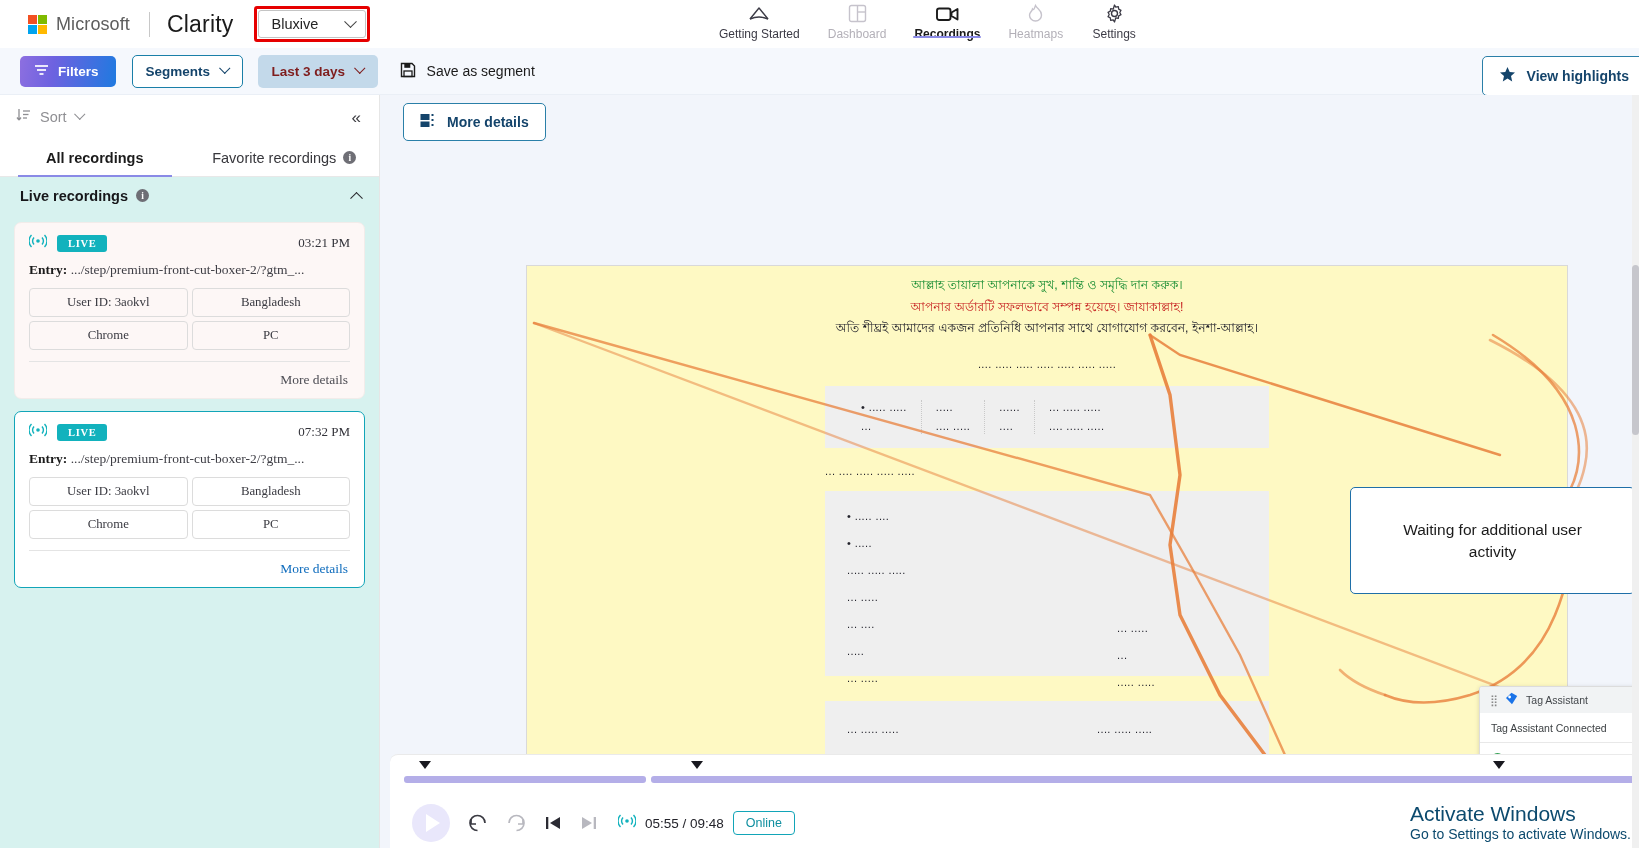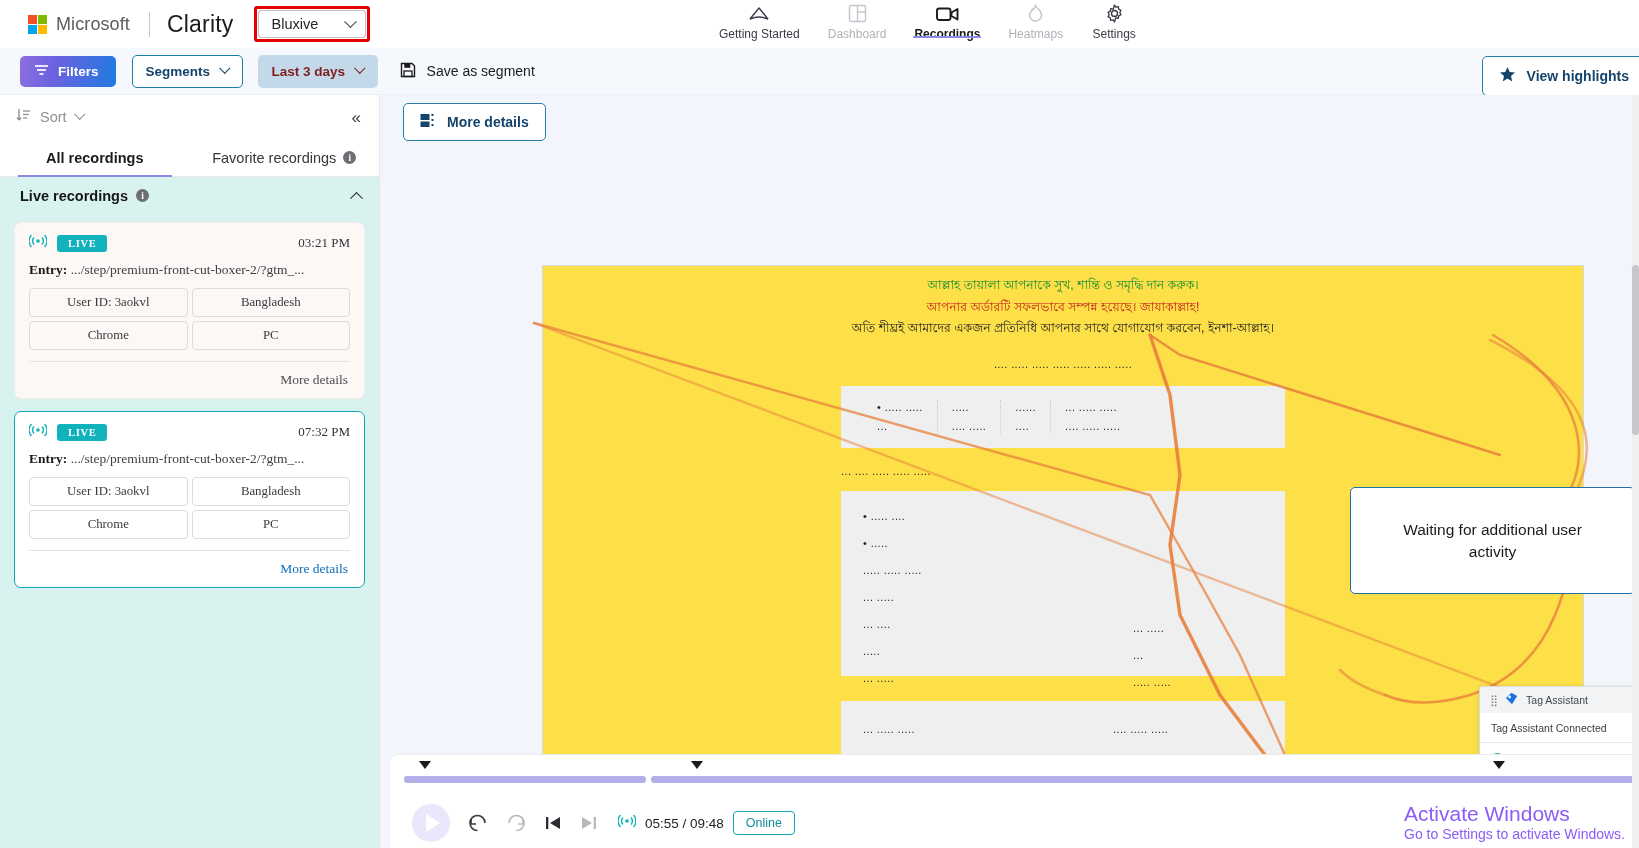--- a/index.html
+++ b/index.html
@@ -147,22 +147,22 @@
 
   
   .main { flex: 1; background: #f2f5fb; position: relative; overflow: hidden; }
   .main-topbar { height: 53px; display: flex; align-items: center; padding-left: 23px; }
   .btn-moredetails { display: flex; align-items: center; gap: 10px;
     background: #ffffff; border: 1px solid #2a7fa8; border-radius: 5px;
     padding: 9px 16px; font-size: 14px; color: #14446b; font-weight: 700;
     font-family: inherit; cursor: pointer; }
 
   .viewport {
-    position: absolute; left: 162px; top: 170px; width: 1042px; height: 557px;
-    background: #fde047; border: 1px solid #d9d9d9; overflow: hidden;
+    position: absolute; left: 146px; top: 170px; width: 1042px; height: 557px;
+    background: #fef9c3; border: 1px solid #d9d9d9; overflow: hidden;
   }
   .bn-lines { padding-top: 9px; text-align: center; }
   .bn-line { font-size: 12.3px; line-height: 1.75; white-space: nowrap; }
   .bn1 { color: #128a2e; } .bn2 { color: #c62020; } .bn3 { color: #20202a; }
   .masked-row { text-align: center; margin-top: 14px; }
   .mask { color: #23232c; font-size: 11px; letter-spacing: .4px; font-family: "Liberation Sans", sans-serif; }
   .grey-block { background: #efefef; margin: 0 auto; }
   .gb1 { width: 444px; height: 62px; margin-top: 14px; display: flex;
     align-items: center; padding-left: 22px; gap: 0; }
   .gcol { padding: 0 14px; border-right: 1px dotted #c9c9c9; min-height: 34px;
@@ -217,22 +217,22 @@
   .play-btn { width: 38px; height: 38px; border-radius: 50%; background: #e9e7fb;
     display: flex; align-items: center; justify-content: center; cursor: pointer; }
   .play-tri { width: 0; height: 0; border-top: 9px solid transparent;
     border-bottom: 9px solid transparent; border-left: 14px solid #ffffff; margin-left: 4px; }
   .ctrl-icon { cursor: pointer; display: flex; align-items: center; }
   .time-group { display: flex; align-items: center; gap: 9px; margin-left: 2px; }
   .time-text { font-size: 13.5px; color: #23232a; }
   .btn-online { border: 1px solid #12a5b8; border-radius: 4px; color: #0f8fa0;
     font-size: 12.5px; padding: 4px 12px; background: #fff; cursor: pointer; font-family: inherit; }
 
-  .watermark { position: absolute; right: 14px; bottom: 6px; text-align: left;
-    color: #8b5cf6; pointer-events: none; }
+  .watermark { position: absolute; right: 8px; bottom: 6px; text-align: left;
+    color: #0c4a6e; pointer-events: none; }
   .wm1 { font-size: 21px; line-height: 1.15; } .wm2 { font-size: 14px; }
   .vscroll { position: absolute; right: 0; top: 0; width: 7px; bottom: 0;
     background: #f0f0f0; }
   .vscroll-thumb { position: absolute; top: 170px; left: 0; width: 7px; height: 170px;
     background: #c6c6cc; border-radius: 4px; }
 </style>
 </head>
 <body>
 
 <div class="topbar">

